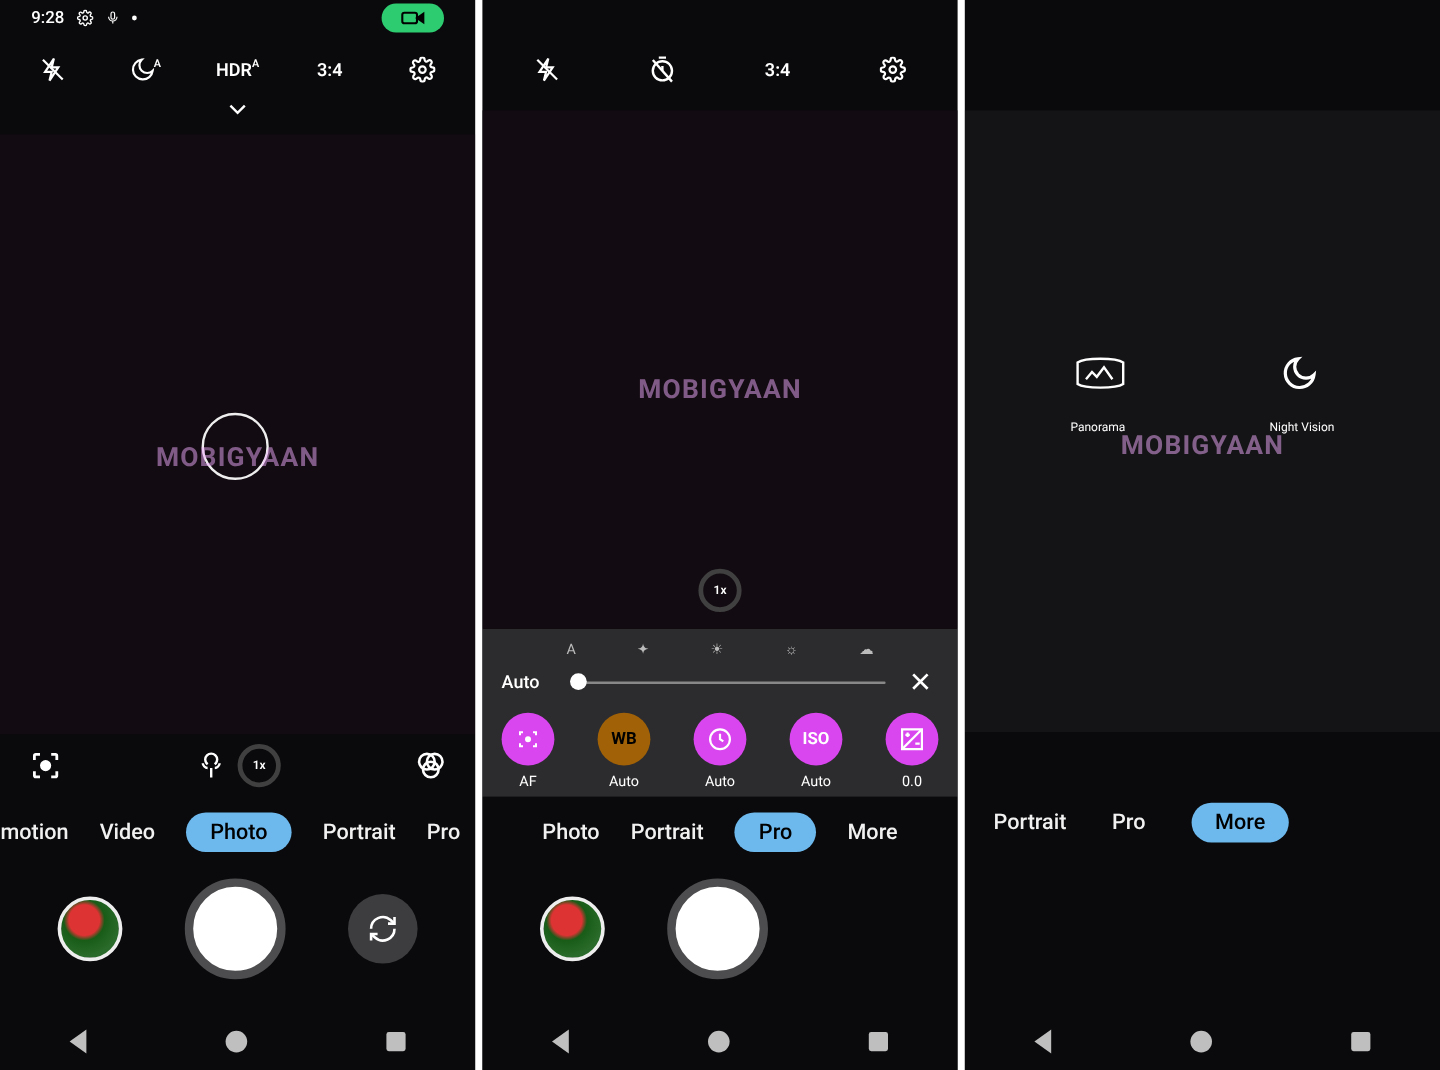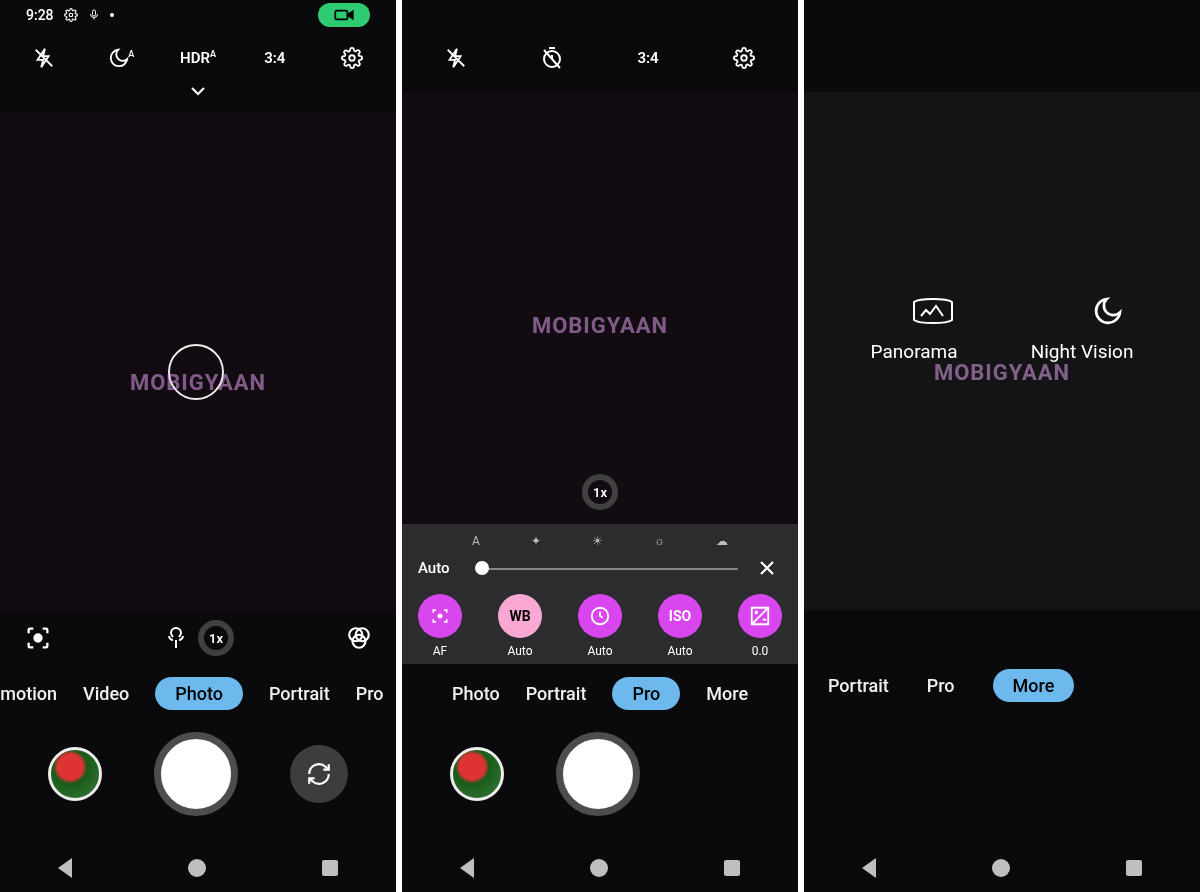--- a/index.html
+++ b/index.html
@@ -10,21 +10,21 @@
 .status-bar .right{margin-left:auto;display:flex;align-items:center;gap:6px}
 .cam-pill{background:#2ecc71;border-radius:14px;width:52px;height:24px;display:flex;align-items:center;justify-content:center}
 .toolbar{height:56px;display:flex;justify-content:space-around;align-items:center;padding:0 6px}
 .tb-item{width:48px;display:flex;justify-content:center;align-items:center;font-size:15px;font-weight:600}
 .chev-row{display:flex;justify-content:center;height:20px;align-items:flex-start}
 .viewfinder{flex:1;background:#120b11;position:relative;margin-top:6px}
 .watermark{position:absolute;left:50%;top:54%;transform:translate(-50%,-50%);color:#f0abfc;opacity:0.5;font-size:22px;font-weight:700;letter-spacing:1px}
 .focus-ring{position:absolute;width:56px;height:56px;border:2px solid #eee;border-radius:50%}
 .bottom-bar{background:#0a0a0c}
 .action-row{display:flex;align-items:center;justify-content:space-between;padding:8px 24px}
-.zoom-chip{width:36px;height:36px;border:6px solid #404040;border-radius:50%;display:flex;align-items:center;justify-content:center;font-size:13px;font-weight:600}
+.zoom-chip{width:36px;height:36px;border:4px solid #404040;border-radius:50%;display:flex;align-items:center;justify-content:center;font-size:10px;font-weight:600}
 .action-center{display:flex;align-items:center;gap:10px}
 .modes{display:flex;align-items:center;white-space:nowrap;gap:26px;padding:12px 0;font-size:18px;font-weight:500;height:58px;justify-content:center}
 .modes .m{color:#f1f1f1}
 .modes .m.active{background:#6db9ee;border-radius:22px;padding:6px 20px;color:#000}
 .shutter-row{display:flex;align-items:center;justify-content:center;gap:52px;padding:10px 0 28px}
 .thumb{width:54px;height:54px;border-radius:50%;background:radial-gradient(circle at 40% 35%,#d33 0 30%,#185c18 40%,#2a6a2a 70%);border:3px solid #eee}
 .shutter{width:84px;height:84px;border-radius:50%;background:#fff;border:7px solid #4d4d4f;box-shadow:inset 0 0 0 6px #fff}
 .flip{width:58px;height:58px;border-radius:50%;background:#3d3d3f;display:flex;align-items:center;justify-content:center}
 .nav-bar{height:48px;display:flex;align-items:center;justify-content:space-around}
 .nav-tri{width:0;height:0;border-top:10px solid transparent;border-bottom:10px solid transparent;border-right:14px solid #bfbfbf}
@@ -35,24 +35,24 @@
 .pro-slider-row{display:flex;align-items:center;gap:14px;padding:6px 4px}
 .pro-label{font-size:15px;font-weight:500;width:50px}
 .pro-slider{flex:1;height:24px;position:relative}
 .pro-track{position:absolute;top:50%;left:0;right:0;height:2px;background:#888;border-radius:1px}
 .pro-thumb{position:absolute;top:50%;left:0;width:14px;height:14px;background:#fff;border-radius:50%;transform:translate(-50%,-50%)}
 .pro-close{width:30px;display:flex;justify-content:center}
 .pro-ticks{display:flex;justify-content:space-between;margin:0 58px 2px 58px;font-size:12px;color:#bbb}
 .pro-controls{display:flex;justify-content:space-between;padding:8px 4px 4px}
 .pc{display:flex;flex-direction:column;align-items:center;gap:6px;font-size:12px}
 .pc .bubble{width:44px;height:44px;border-radius:50%;background:#d946ef;display:flex;align-items:center;justify-content:center;font-weight:700;font-size:14px}
-.pc .bubble.active{background:#f9a8d4;color:#000}
+.pc .bubble.active{background:#a16207;color:#000}
 
 .more-grid{display:flex;justify-content:space-around;padding:0 30px}
-.more-item{display:flex;flex-direction:column;align-items:flex-end;gap:10px;font-size:19px}
+.more-item{display:flex;flex-direction:column;align-items:flex-start;gap:21px;font-size:10px}
 .more-box{width:50px;height:38px;display:flex;align-items:center;justify-content:center}
 .p3 .viewfinder{background:#141416}
 svg{display:block}
 </style>
 </head>
 <body>
 
 <div class="panel">
   <div class="status-bar">
     <div class="left">

